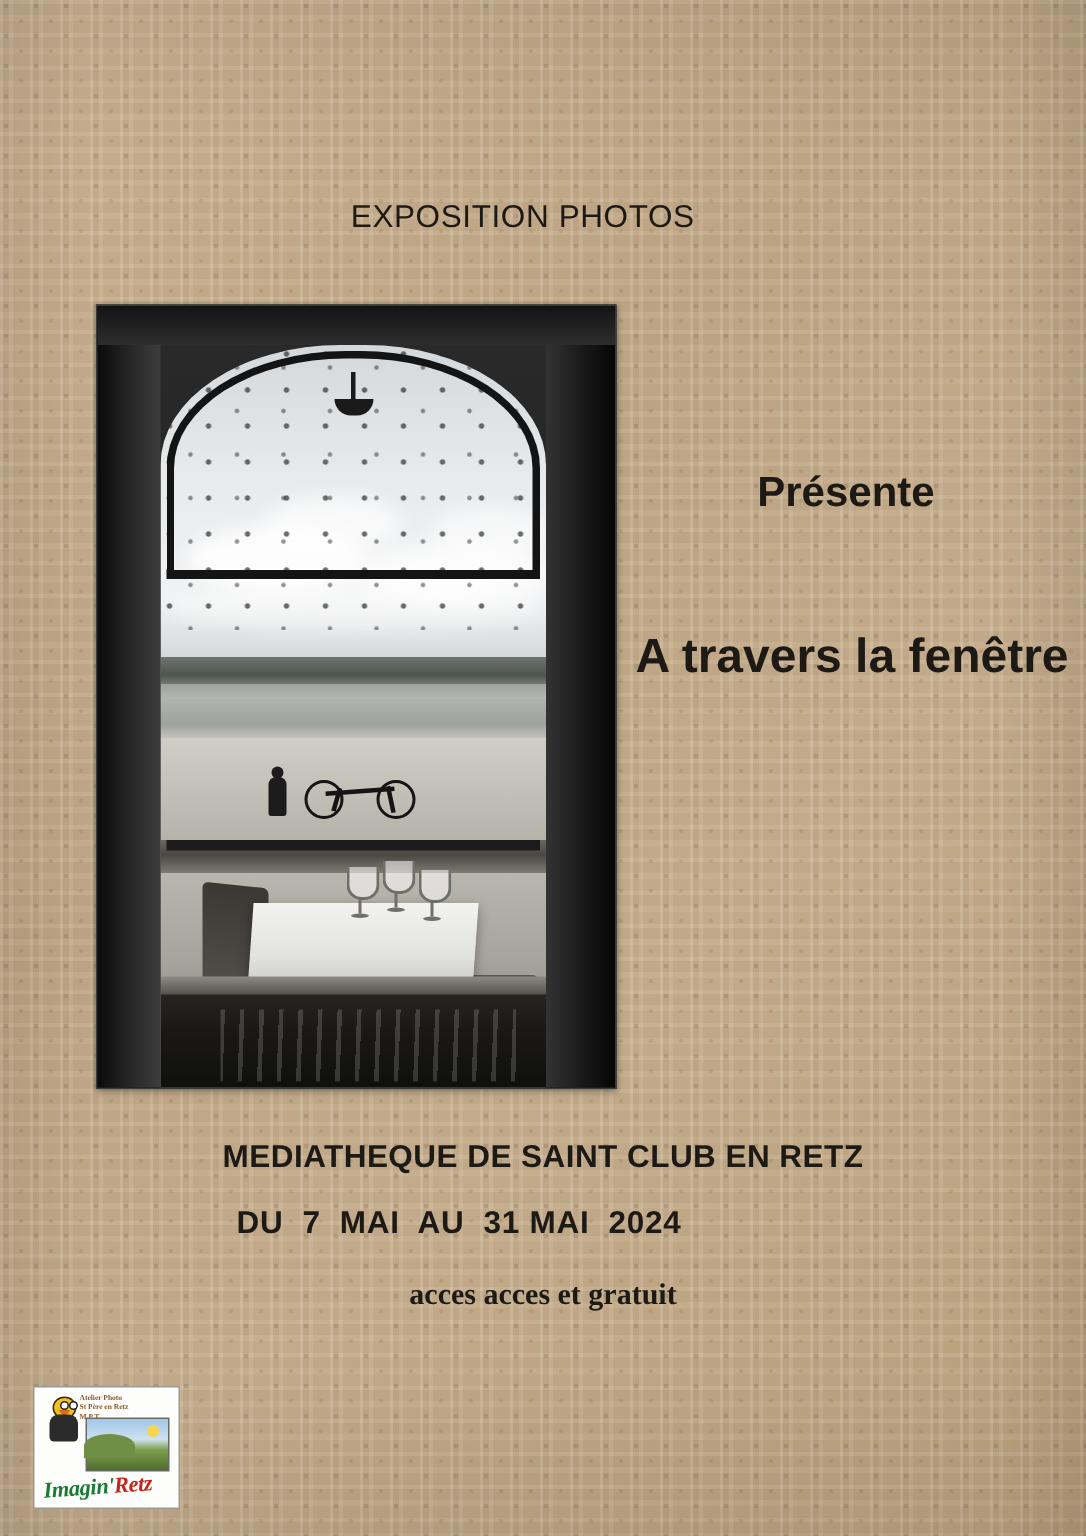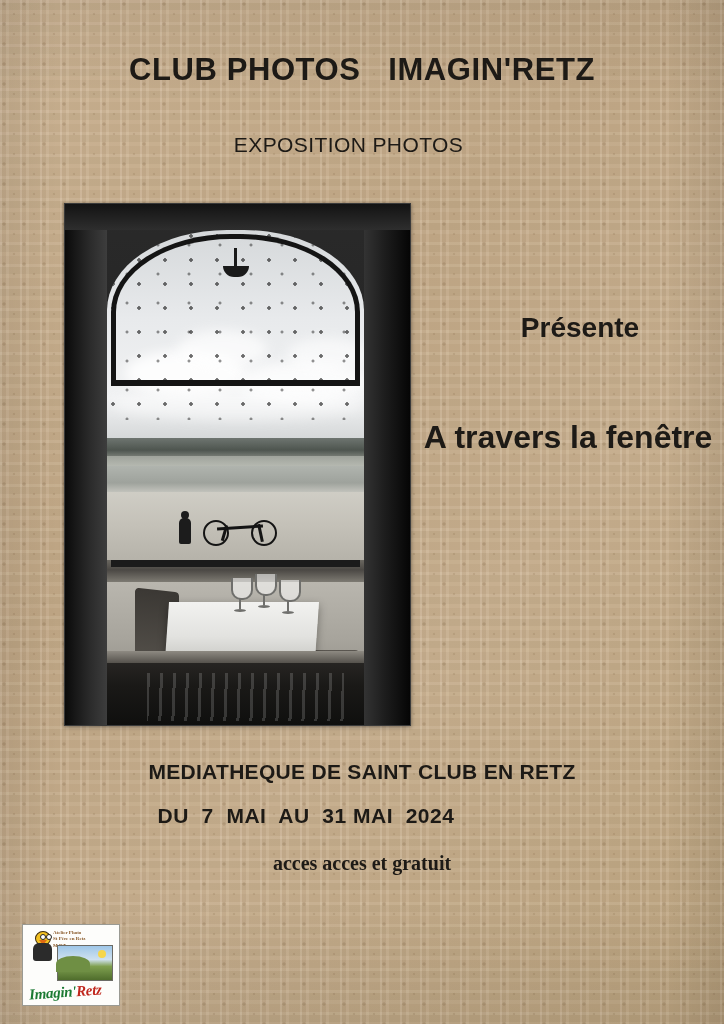--- a/index.html
+++ b/index.html
@@ -374,21 +374,20 @@
   
   .presente {
     position: absolute;
     left: 420px;
     top: 312px;
     width: 288px;
     text-align: center;
     font-size: 28px;
     font-weight: bold;
     color: #1d1a16;
-    padding-left: 16px;
   }
   .expo-title {
     position: absolute;
     left: 418px;
     top: 418px;
     width: 300px;
     text-align: center;
     font-size: 32px;
     font-weight: bold;
     line-height: 1.22;
@@ -542,21 +541,20 @@
     letter-spacing: -0.3px;
     transform: rotate(-4deg);
   }
   .logo-word .r { color: #c0271d; }
 </style>
 </head>
 <body>
 
 <div class="poster">
 
-  <div class="title-main">CLUB PHOTOS   IMAGIN'RETZ</div>
   <div class="title-sub">EXPOSITION PHOTOS</div>
 
   <div class="photo-frame">
     <div class="photo">
 
       <div class="window">
         <div class="cloud c1"></div>
         <div class="cloud c2"></div>
         <div class="cloud c3"></div>
         <div class="cloud c4"></div>

